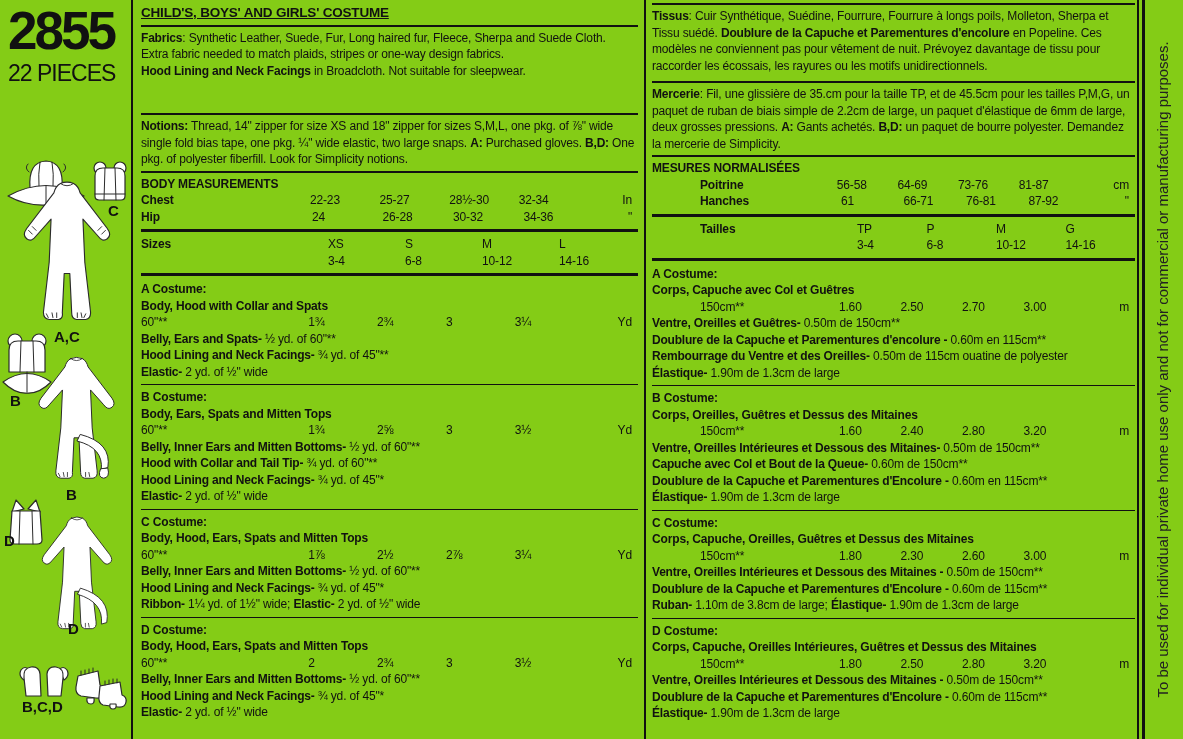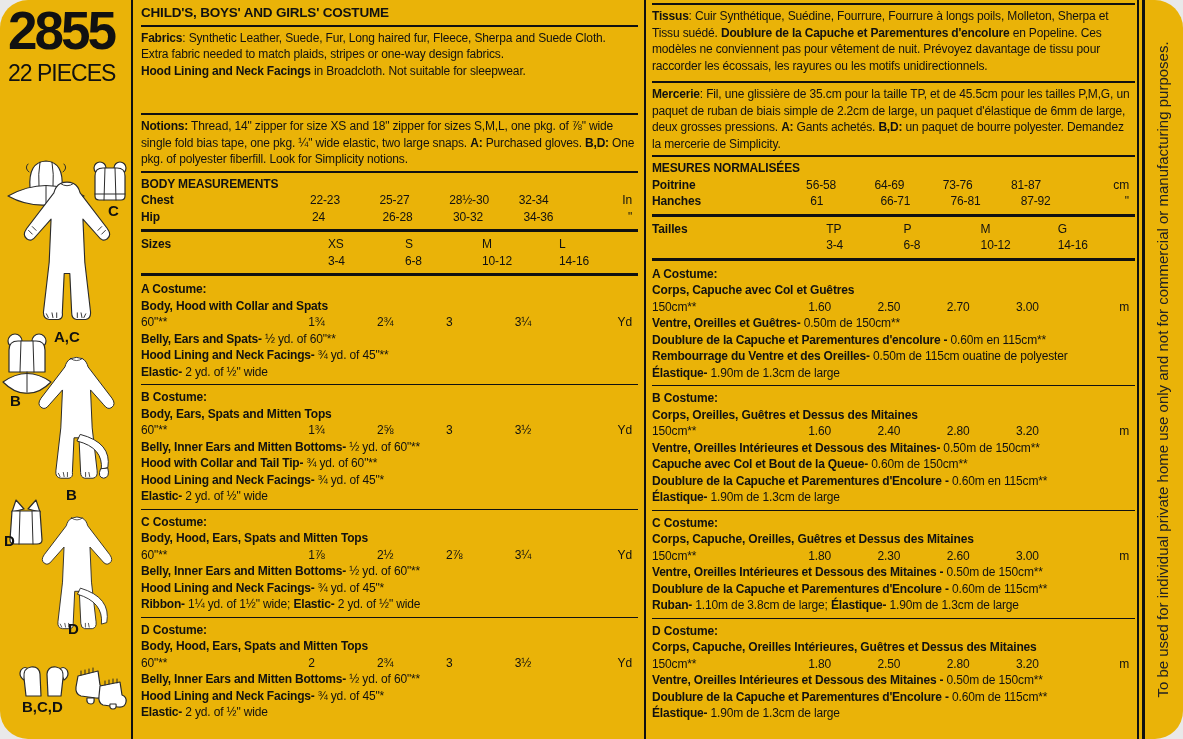--- a/index.html
+++ b/index.html
@@ -1,45 +1,45 @@
 <!DOCTYPE html>
 <html><head>
 <meta charset="utf-8">
 <style>
   html,body{margin:0;padding:0;background:#e9e9e9;}
-  #sheet{position:relative;width:1183px;height:739px;background:#eab308;
-         font-family:"Liberation Sans","DejaVu Sans",sans-serif;color:#111;overflow:hidden;border-radius:28px;}
+  #sheet{position:relative;width:1183px;height:739px;background:#84cc16;
+         font-family:"Liberation Sans","DejaVu Sans",sans-serif;color:#111;overflow:hidden;}
   
   .vline{position:absolute;top:0;height:739px;background:#111;}
   
   #sidebar{position:absolute;left:0;top:0;width:130px;height:739px;}
   .pattern-number{font-size:53px;font-weight:bold;letter-spacing:-3px;line-height:50px;padding:6px 0 0 8px;}
   .pieces{font-size:23px;letter-spacing:-1px;padding:4px 0 0 8px;}
   .fig{position:absolute;}
   .fig svg{position:absolute;left:0;top:0;}
   .fig .figlabel{position:absolute;font-size:15px;font-weight:600;letter-spacing:0;}
   .sk{fill:#fff;stroke:#2b2b2b;stroke-width:1.2;stroke-linejoin:round;stroke-linecap:round;}
   .skl{fill:none;stroke:#2b2b2b;stroke-width:1;stroke-linecap:round;}
   
   .col{position:absolute;top:0;font-size:12px;letter-spacing:-0.15px;line-height:16.5px;}
   #col-en{left:141px;width:497px;}
   #col-fr{left:652px;width:483px;}
-  .col-title{font-size:13.5px;font-weight:bold;padding-top:5px;letter-spacing:-0.2px;}
+  .col-title{font-size:13.5px;font-weight:bold;padding-top:5px;letter-spacing:-0.2px;text-decoration:underline;}
   .rule{border-top:1.5px solid #111;margin:3px 0;}
   .r2{border-top-width:2px;}
   .r3{border-top-width:3px;margin:4px 0;}
   .para{margin:2px 0 0 0;}
   .line{display:block;white-space:nowrap;}
   b{letter-spacing:-0.2px;}
   .gap-fabrics{height:31px;}
   .mtitle{font-weight:bold;}
   .mrow{display:flex;white-space:nowrap;}
   .mlabel{font-weight:bold;}
   #col-en .mlabel,#col-en .ylabel{width:187px;}
-  #col-fr .mlabel,#col-fr .ylabel{width:176px;}
+  #col-fr .mlabel,#col-fr .ylabel{width:176px;margin-left:48px;}
   #col-en .mv,#col-en .yv{width:77px;}
   #col-fr .mv,#col-fr .yv{width:78px;}
   .munit,.yunit{flex:1;text-align:right;padding-right:6px;margin-left:34px;}
   .costume{padding:1px 0;}
   .bold{font-weight:bold;white-space:nowrap;}
   .yrow{display:flex;white-space:nowrap;}
   .item{white-space:nowrap;}
   
   #disclaimer-wrap{position:absolute;left:1146px;top:0;width:37px;height:739px;}
   #disclaimer{position:absolute;left:0;top:0;width:739px;height:37px;

